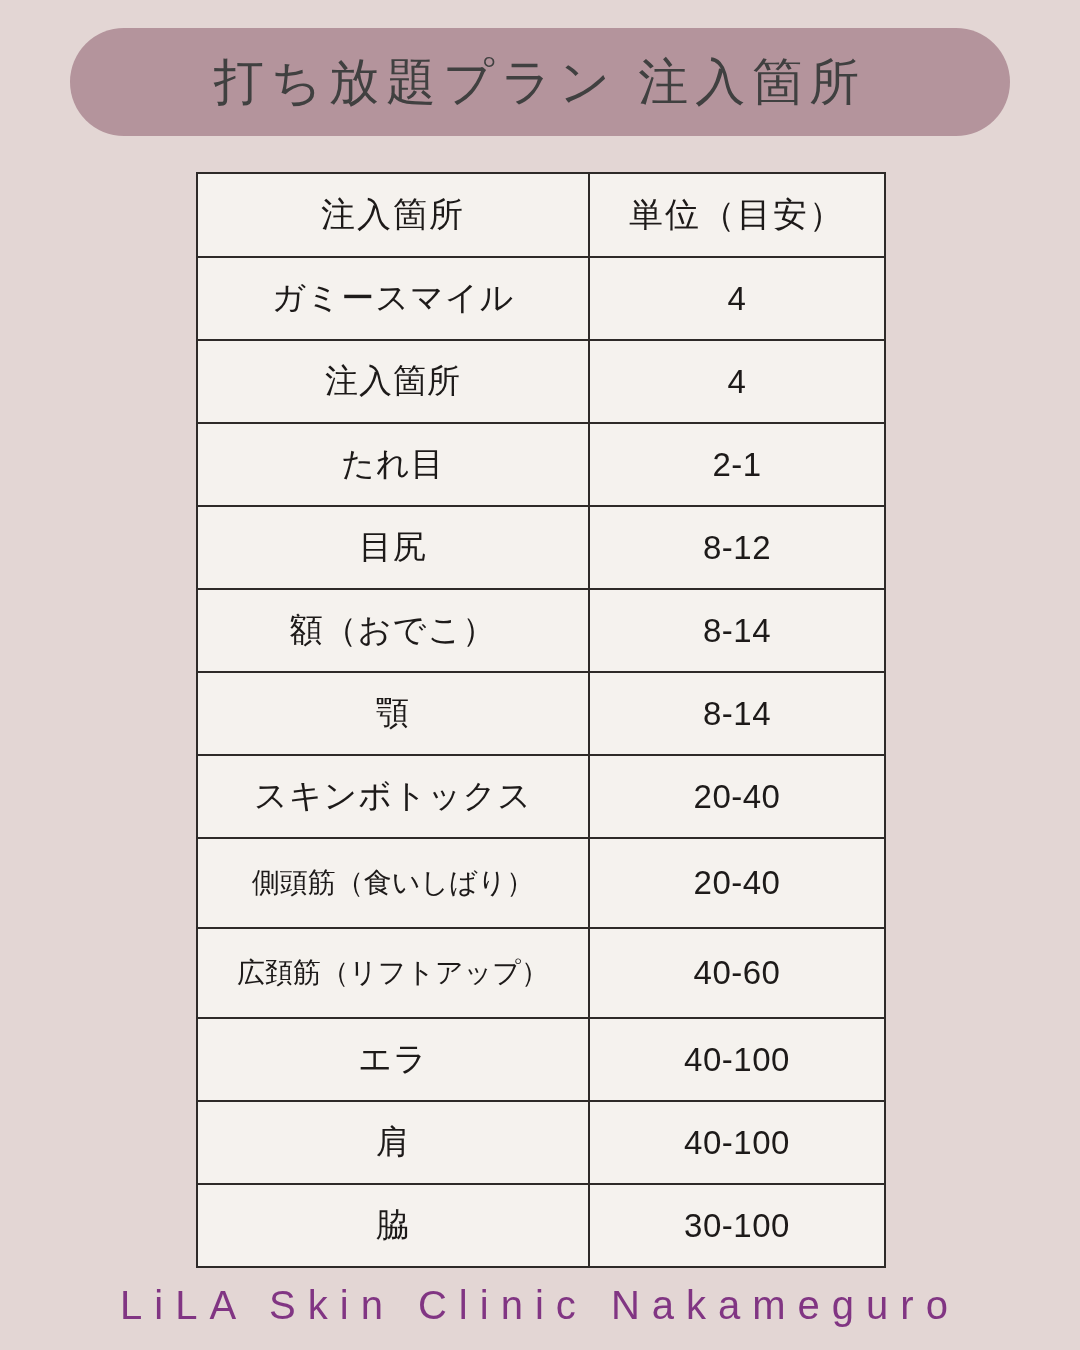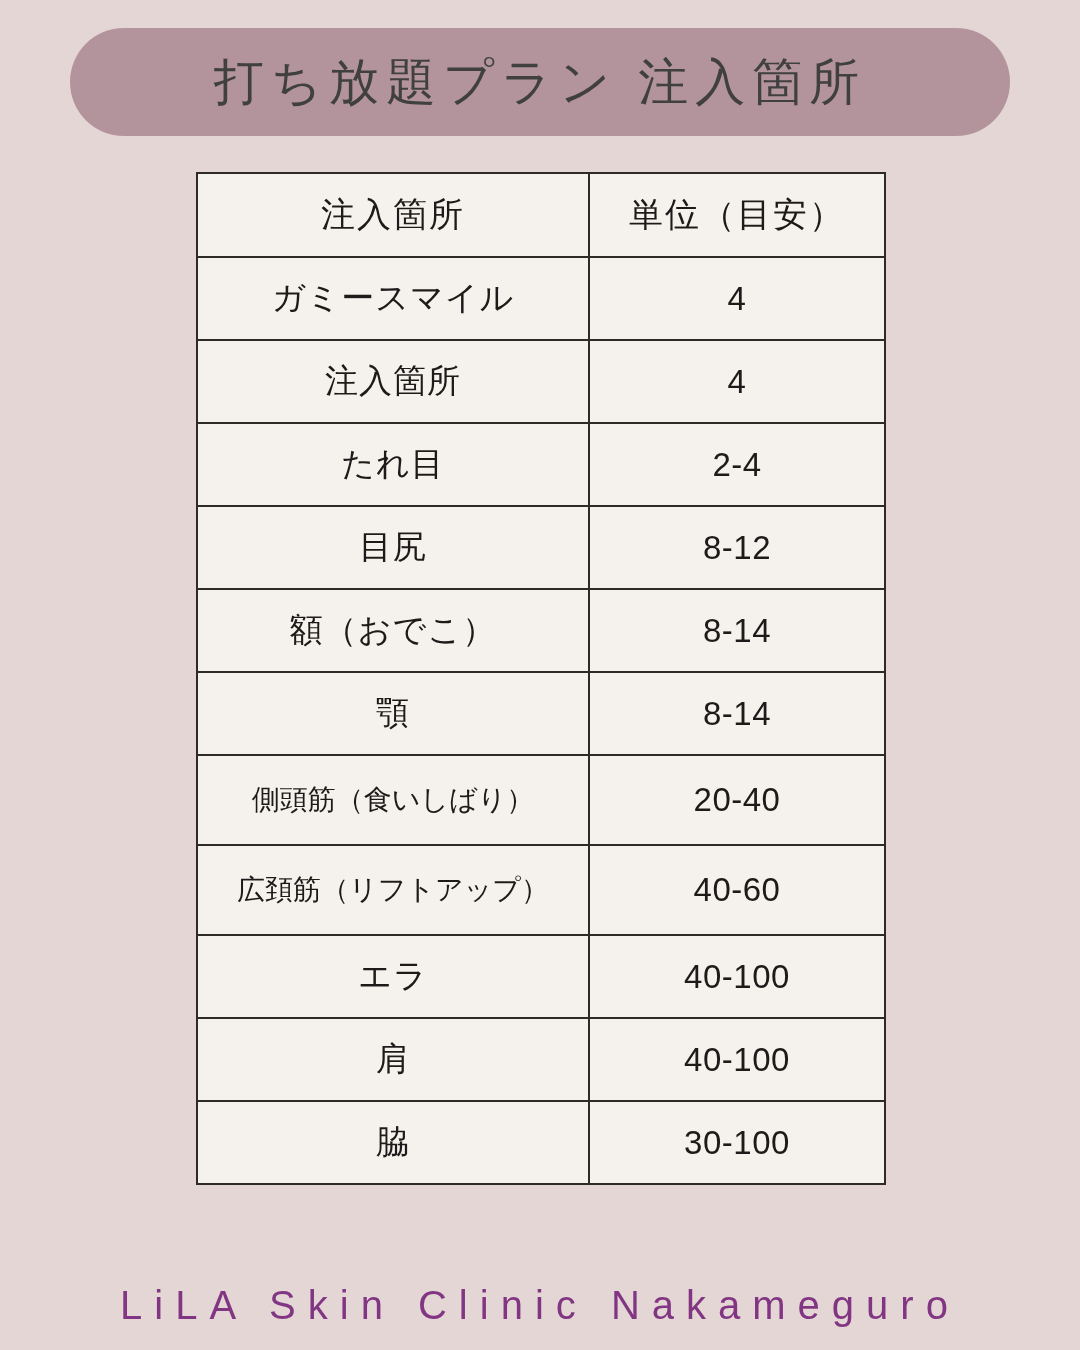--- a/index.html
+++ b/index.html
@@ -136,33 +136,37 @@
         <tr>
           <td class="cell-area">ガミースマイル</td>
           <td class="cell-unit">4</td>
         </tr>
         <tr>
           <td class="cell-area">注入箇所</td>
           <td class="cell-unit">4</td>
         </tr>
         <tr>
           <td class="cell-area">たれ目</td>
-          <td class="cell-unit">2-4</td>
+          <td class="cell-unit">2-1</td>
         </tr>
         <tr>
           <td class="cell-area">目尻</td>
           <td class="cell-unit">8-12</td>
         </tr>
         <tr>
           <td class="cell-area">額（おでこ）</td>
           <td class="cell-unit">8-14</td>
         </tr>
         <tr>
           <td class="cell-area">顎</td>
           <td class="cell-unit">8-14</td>
+        </tr>
+        <tr>
+          <td class="cell-area">スキンボトックス</td>
+          <td class="cell-unit">20-40</td>
         </tr>
         <tr class="row-tall">
           <td class="cell-area small">側頭筋（食いしばり）</td>
           <td class="cell-unit">20-40</td>
         </tr>
         <tr class="row-tall">
           <td class="cell-area small">広頚筋（リフトアップ）</td>
           <td class="cell-unit">40-60</td>
         </tr>
         <tr>

